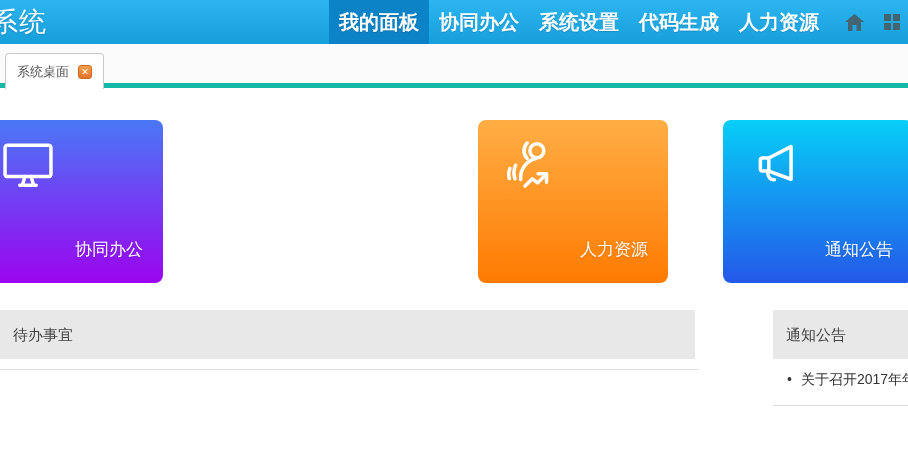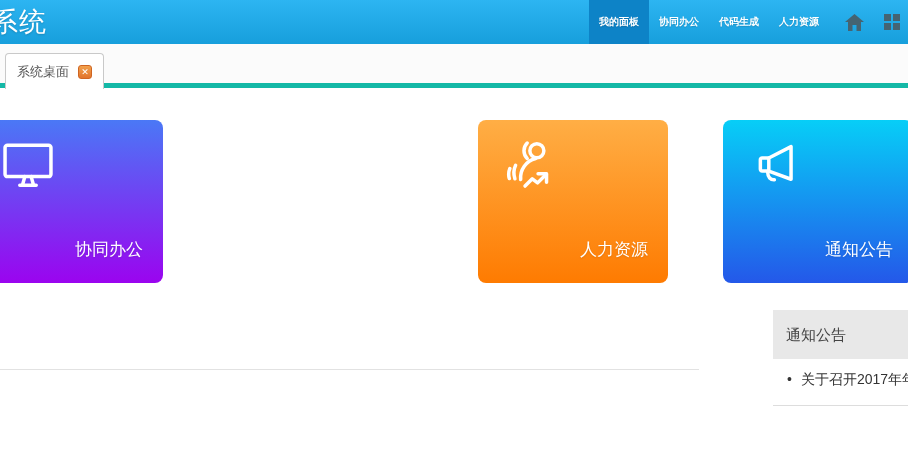--- a/index.html
+++ b/index.html
@@ -15,21 +15,21 @@
     text-align:center;
   }
   .brand{
     position:absolute;left:-9px;top:0;height:44px;line-height:44px;
     color:#fff;font-size:27px;letter-spacing:1px;white-space:nowrap;
     text-shadow:0 1px 2px rgba(0,0,0,.18);
   }
   .nav{position:absolute;right:8px;top:0;height:44px;display:flex;align-items:center;}
   .nav-item{
     height:44px;line-height:44px;padding:0 10px;color:#fff;
-    font-size:10px;font-weight:bold;cursor:pointer;white-space:nowrap;
+    font-size:20px;font-weight:bold;cursor:pointer;white-space:nowrap;
     text-shadow:0 1px 1px rgba(0,0,0,.15);
     font-family:Liberation Serif, serif;
   }
   .nav-item.active{background:#0d83c7;}
   .nav-ico{display:flex;align-items:center;}
   .nav-ico.home{margin-left:16px;}
   .nav-ico.grid{margin-left:20px;}
   
   .tabbar{
     position:absolute;left:0;top:44px;width:100%;height:44px;
@@ -77,20 +77,21 @@
 </head>
 <body>
 
 <div class="screen">
 
   <div class="topbar">
     <div class="brand">系统</div>
     <div class="nav">
       <div class="nav-item active">我的面板</div>
       <div class="nav-item">协同办公</div>
+      <div class="nav-item">系统设置</div>
       <div class="nav-item">代码生成</div>
       <div class="nav-item">人力资源</div>
       <span class="nav-ico home">
         <svg width="19" height="17" viewBox="0 0 19 17">
             <path d="M9.5 0 L19 8 H16 V17 H11.5 V11 H7.5 V17 H3 V8 H0 Z" fill="#456472"></path>
           </svg>
       </span>
       <span class="nav-ico grid">
         <svg width="16" height="16" viewBox="0 0 16 16">
           <rect x="0" y="0" width="7" height="7" fill="#456472"></rect>
@@ -139,20 +140,23 @@
     <span>
       <svg width="58" height="58" viewBox="0 0 24 24" fill="none" stroke="#fff" stroke-width="1.45" stroke-linecap="round" stroke-linejoin="round">
         <path d="M8.2 9.1 H5.4 a0.7 0.7 0 0 0 -0.7 0.7 v4 a0.7 0.7 0 0 0 0.7 0.7 h2.8"></path>
         <path d="M8.2 9.1 L17.4 4.4 V17.9 L8.2 14.5 Z"></path>
         <path d="M7.7 14.9 c0.1 2.2 1.2 3.3 2.8 3.2"></path>
       </svg>
     </span>
     <span class="tile-label">通知公告</span>
   </div>
 
+  <div class="panel-head" style="left:0;width:695px;">
+    <span>待办事宜</span>
+  </div>
   <div class="divider" style="left:0;top:369px;width:699px;"></div>
 
   <div class="panel-head" style="left:773px;width:235px;">
     <span>通知公告</span>
   </div>
   <div class="notice-item">
     <span class="dot">•</span>
     <span>关于召开2017年年</span>
   </div>
   <div class="divider" style="left:773px;top:405px;width:235px;border-top-color:#ddd;"></div>

